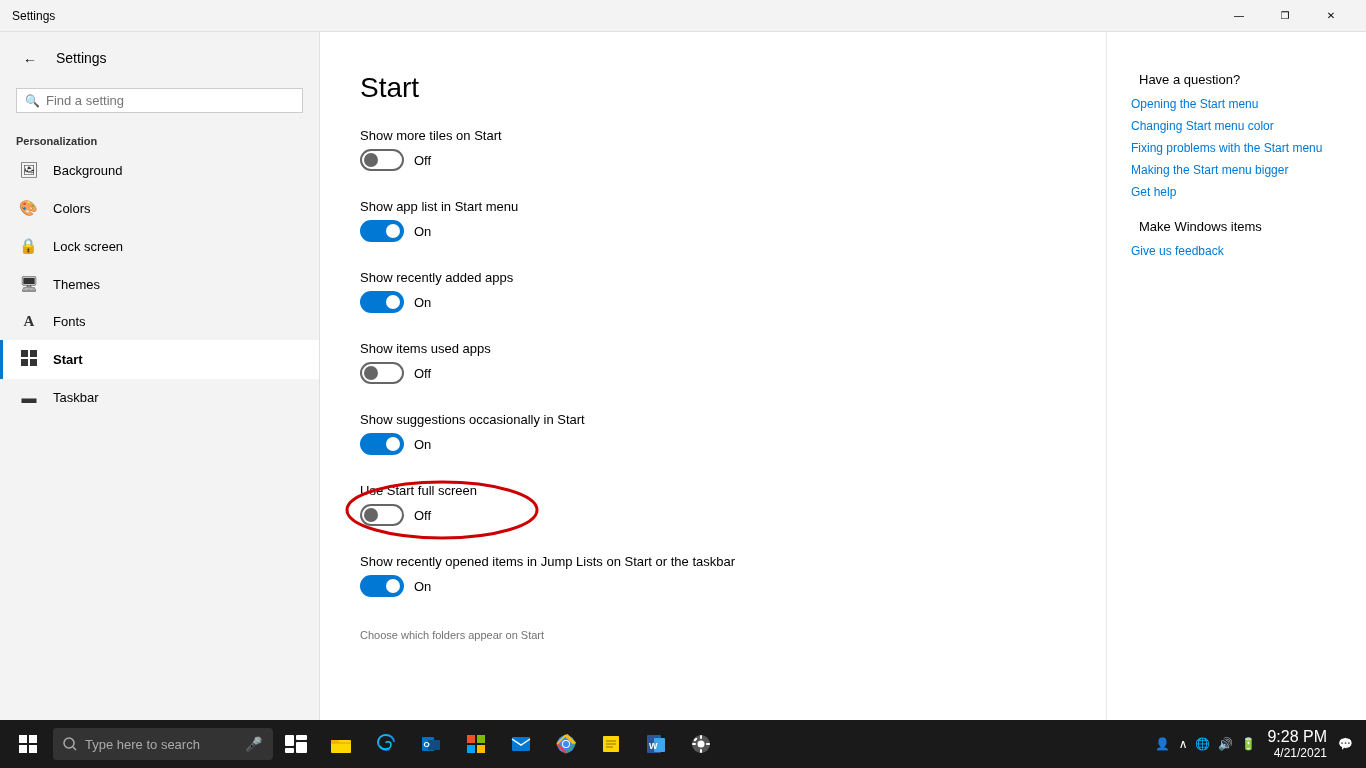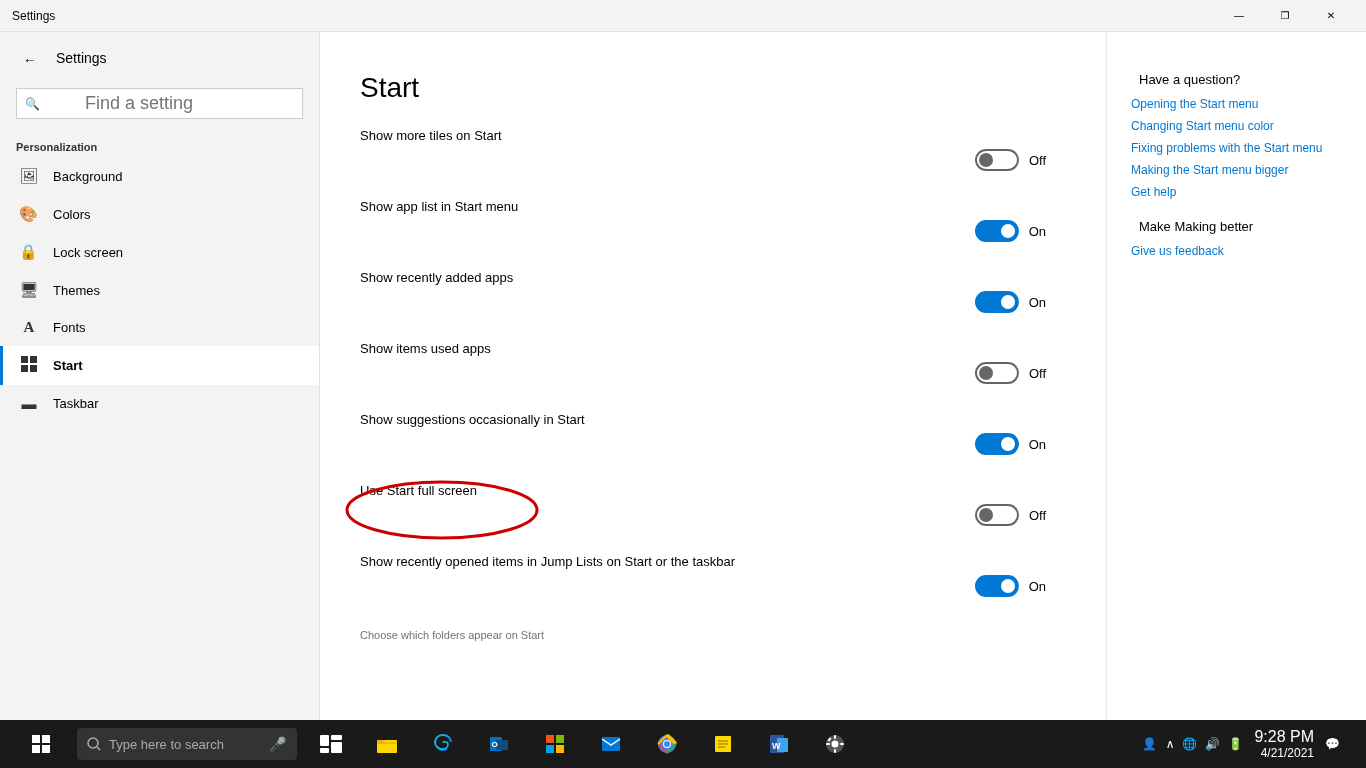--- a/index.html
+++ b/index.html
@@ -62,24 +62,23 @@
       margin: 4px 16px 12px;
       display: flex;
       align-items: center;
       background: #fff;
       border: 1px solid #ccc;
       padding: 4px 8px;
       gap: 6px;
     }
     .search-input {
       border: none; outline: none;
-      font-size: 18px; width: 100%;
+      font-size: 13px; width: 100%;
       background: transparent;
       color: #666;
-      margin-left: 39px;
     }
     .search-icon { font-size: 12px; color: #555; }
     .section-label {
       font-size: 11px;
       font-weight: 600;
       color: #333;
       padding: 10px 16px 4px;
       text-transform: none;
     }
     .nav-item {
@@ -118,21 +117,20 @@
     }
     .setting-label {
       font-size: 13px;
       color: #000;
       margin-bottom: 6px;
     }
     .toggle-row {
       display: flex;
       align-items: center;
       gap: 10px;
-      justify-content: flex-end;
     }
     .toggle {
       width: 44px; height: 22px;
       border-radius: 11px;
       position: relative;
       cursor: pointer;
       border: 2px solid;
       flex-shrink: 0;
     }
     .toggle.off {
@@ -195,23 +193,23 @@
     .right-divider {
       margin: 20px 0 10px;
     }
 
     
     .taskbar {
       height: 48px;
       background: #1a1a1a;
       display: flex;
       align-items: center;
-      padding: 0 17px;
+      padding: 0 4px;
       flex-shrink: 0;
-      gap: 12px;
+      gap: 1px;
     }
     .taskbar-start {
       width: 48px; height: 48px;
       display: flex; align-items: center; justify-content: center;
       cursor: pointer; color: #fff; font-size: 16px;
     }
     .taskbar-search {
       display: flex; align-items: center;
       background: #333;
       border-radius: 4px;
@@ -397,21 +395,21 @@
   </div>
 
   <div class="right-panel">
     <div class="right-section-title">Have a question?</div>
     <a class="right-link">Opening the Start menu</a>
     <a class="right-link">Changing Start menu color</a>
     <a class="right-link">Fixing problems with the Start menu</a>
     <a class="right-link">Making the Start menu bigger</a>
     <a class="right-link">Get help</a>
     <div class="right-divider"></div>
-    <div class="right-section-title">Make Making better</div>
+    <div class="right-section-title">Make Windows items</div>
     <a class="right-link">Give us feedback</a>
   </div>
 </div>
 
 <div class="taskbar">
 
   <div class="taskbar-start">
     <svg width="18" height="18" viewBox="0 0 18 18" fill="white">
       <rect x="0" y="0" width="8" height="8"></rect>
       <rect x="10" y="0" width="8" height="8"></rect>

